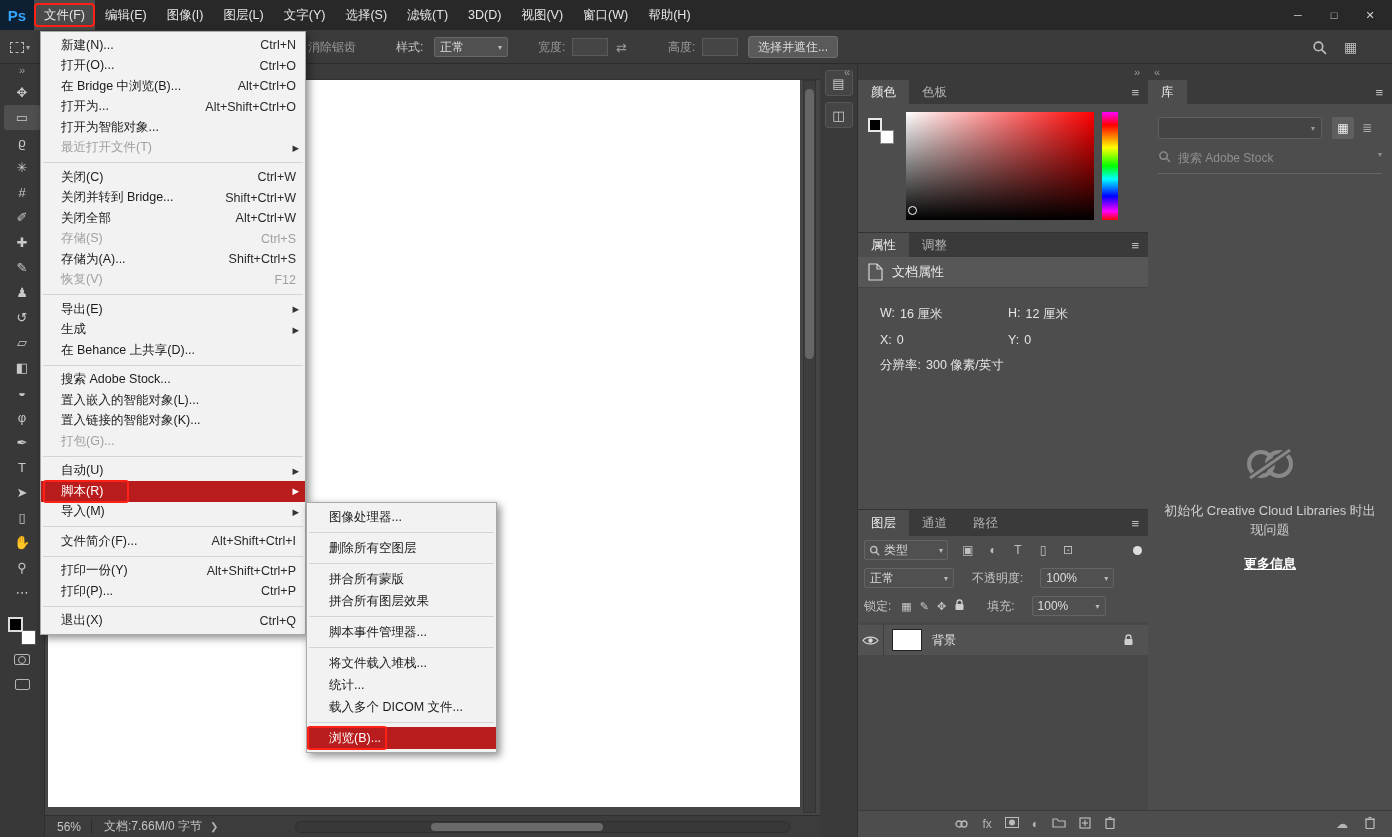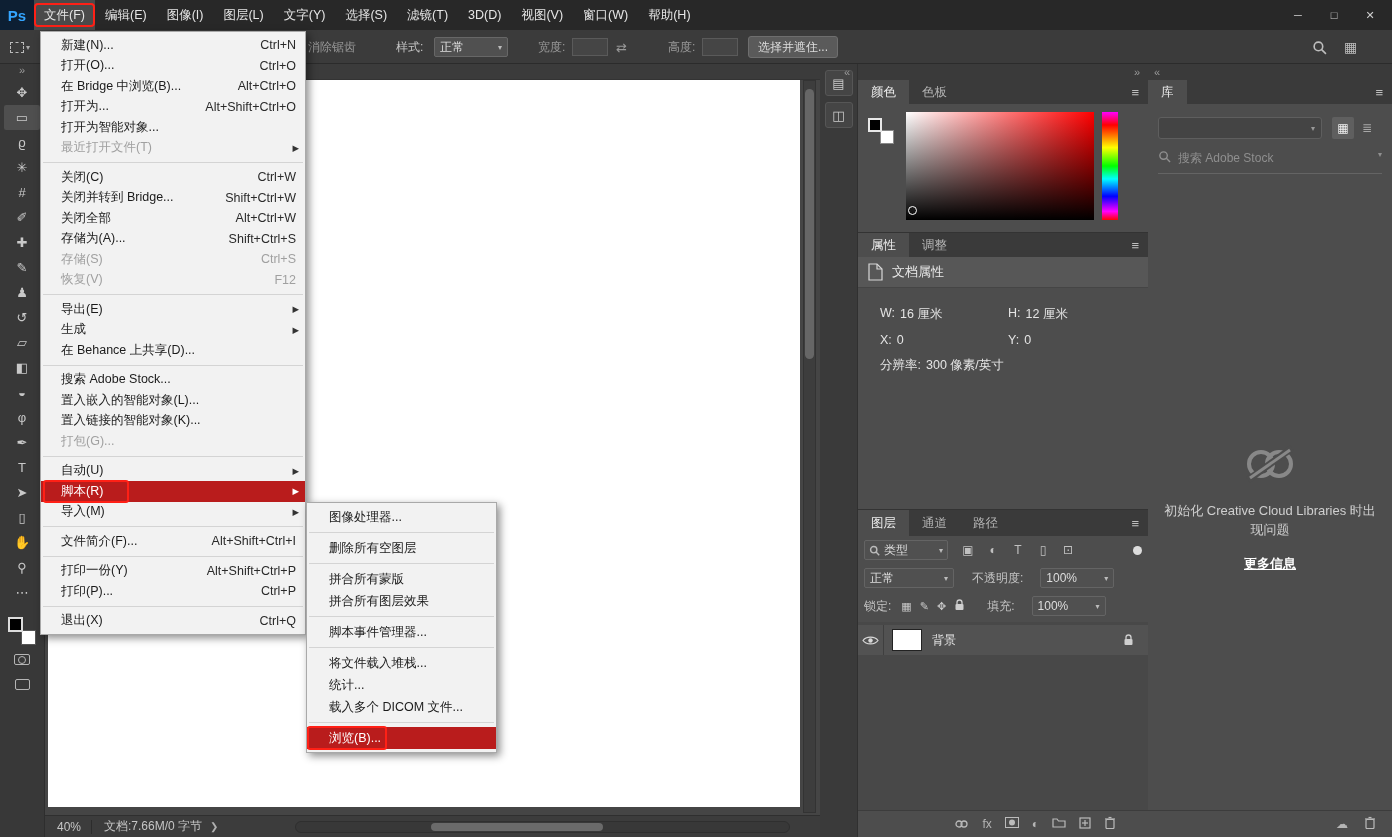--- a/index.html
+++ b/index.html
@@ -354,21 +354,21 @@
     </div>
 </div>
 
 <div class="canvas-area">
   <div class="doc-tabbar"></div>
   <div class="canvas"></div>
   <div class="vscroll">
       <div class="vthumb"></div>
     </div>
   <div class="statusbar">
-    <span class="zoom">40%</span>
+    <span class="zoom">56%</span>
     <span class="sb-div"></span>
     <span class="docinfo">文档:7.66M/0 字节</span>
     <span class="sb-arrow">❯</span>
     <div class="hscroll">
         <div class="hthumb"></div>
       </div>
   </div>
 </div>
 
 <div class="dock-strip">
@@ -657,32 +657,32 @@
       <span class="mi-shortcut">Shift+Ctrl+W</span>
 
     </div>
 
     <div class="mi">
       <span class="mi-label">关闭全部</span>
       <span class="mi-shortcut">Alt+Ctrl+W</span>
 
     </div>
 
-    <div class="mi">
-      <span class="mi-label">存储为(A)...</span>
-      <span class="mi-shortcut">Shift+Ctrl+S</span>
-
-    </div>
-
     <div class="mi disabled">
       <span class="mi-label">存储(S)</span>
       <span class="mi-shortcut">Ctrl+S</span>
 
     </div>
 
+    <div class="mi">
+      <span class="mi-label">存储为(A)...</span>
+      <span class="mi-shortcut">Shift+Ctrl+S</span>
+
+    </div>
+
 
     <div class="mi disabled">
       <span class="mi-label">恢复(V)</span>
       <span class="mi-shortcut">F12</span>
 
     </div>
 
     <div class="mi sep">
       
       

